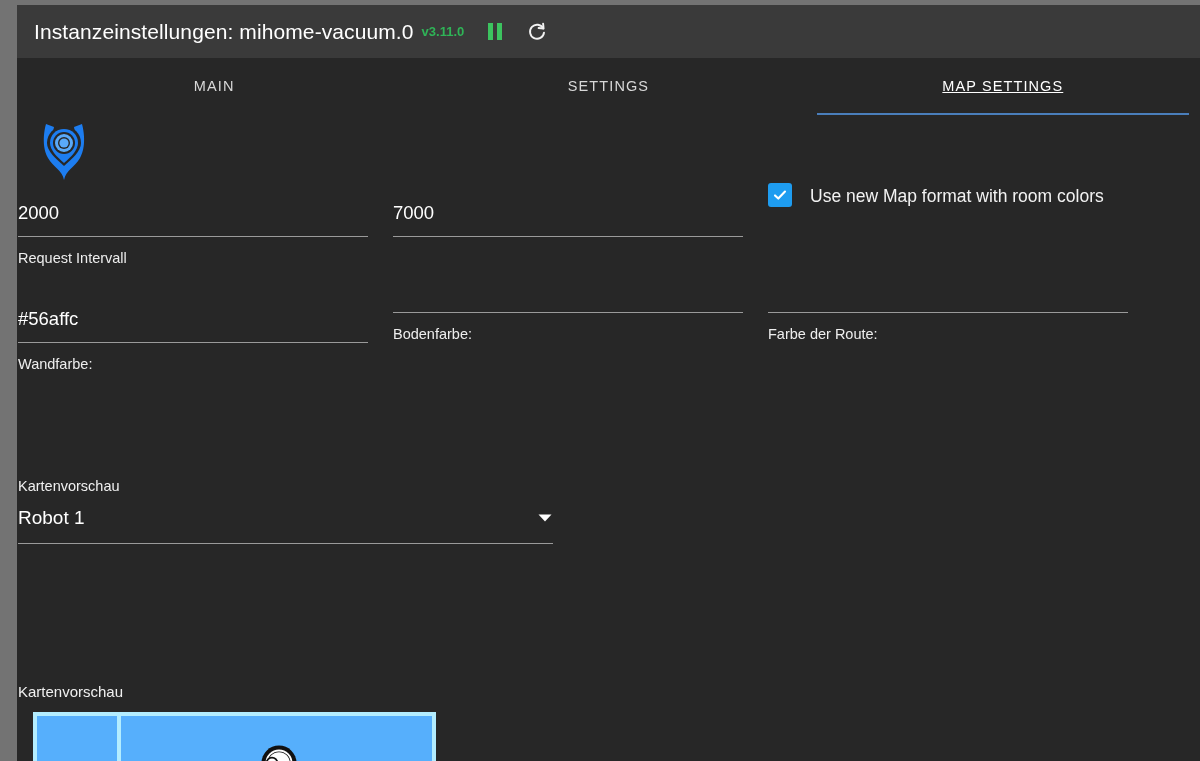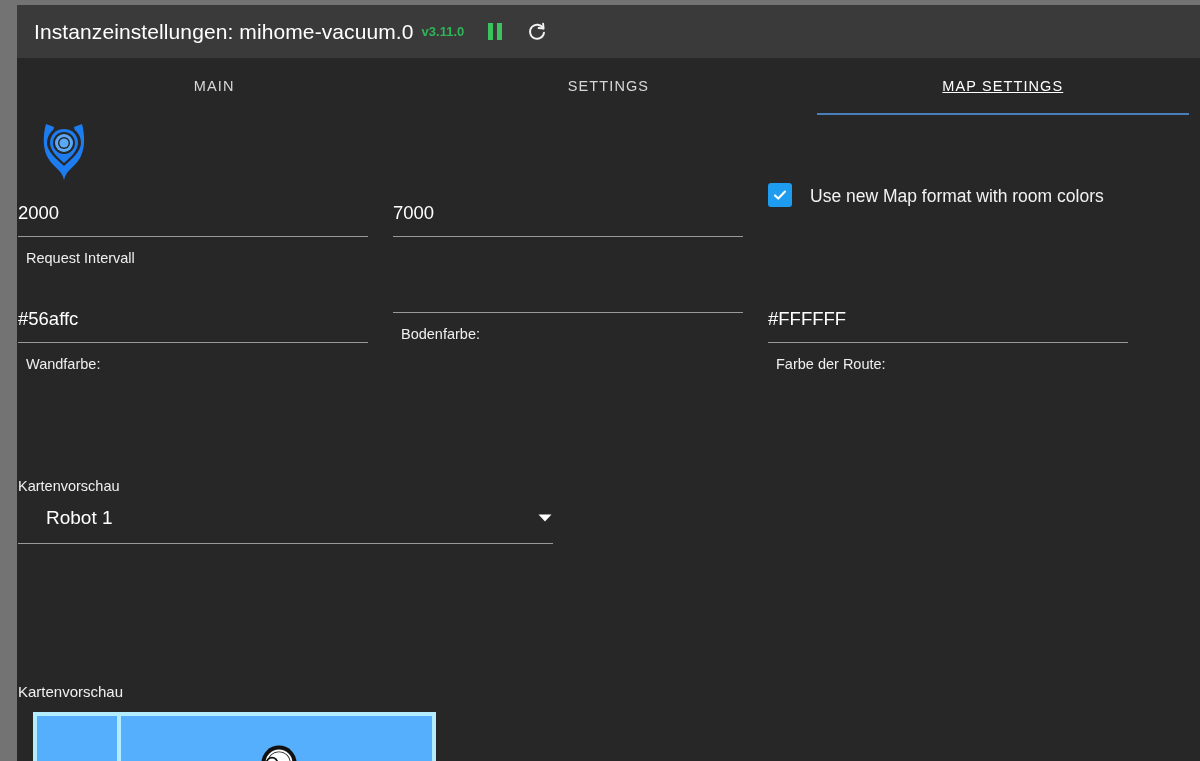--- a/index.html
+++ b/index.html
@@ -124,21 +124,20 @@
   .field-underline {
     height: 1px;
     background: #9a9a9a;
     margin-top: 8px;
   }
   .field-label {
     font-size: 14.5px;
     color: #eeeeee;
     margin-top: 13px;
     white-space: nowrap;
-    padding-left: 8px;
   }
 
   
   .row-a { top: 0px; }
   .row-b { top: 106px; }
 
   
   .checkrow {
     position: absolute;
     left: 751px; top: -15px;
@@ -172,21 +171,20 @@
     font-size: 14.5px;
     color: #f0f0f0;
     white-space: nowrap;
   }
   .select-row {
     margin-top: 13px;
     display: flex;
     align-items: center;
     justify-content: space-between;
     cursor: pointer;
-    padding-left: 28px;
   }
   .select-value {
     font-size: 19px;
     color: #ffffff;
     white-space: nowrap;
   }
   .select-underline {
     height: 1px;
     background: #9a9a9a;
     margin-top: 14px;
@@ -285,21 +283,20 @@
           <div class="field-underline"></div>
         </div>
         <div class="field row-b" style="position:absolute;width:350px;">
           <div class="field-underline"></div>
           <div class="field-label">Bodenfarbe:</div>
         </div>
       </div>
 
       <div class="col3">
         <div class="field row-b" style="position:absolute;width:360px;">
-          <div class="field-value">#FFFFFF</div>
           <div class="field-underline"></div>
           <div class="field-label">Farbe der Route:</div>
         </div>
       </div>
 
       <div class="checkrow">
         <span class="checkbox" style="background: rgb(30, 156, 240);">
           <svg width="16" height="16" viewBox="0 0 16 16">
             <path d="M3 8.4 L6.3 11.6 L13 4.6" fill="none" stroke="#ffffff" stroke-width="2.1" stroke-linecap="round" stroke-linejoin="round"></path>
           </svg>

